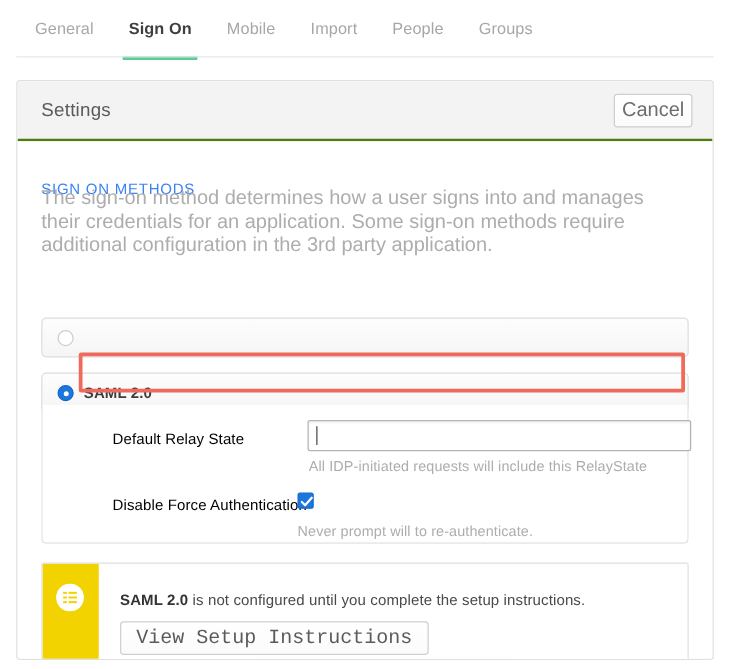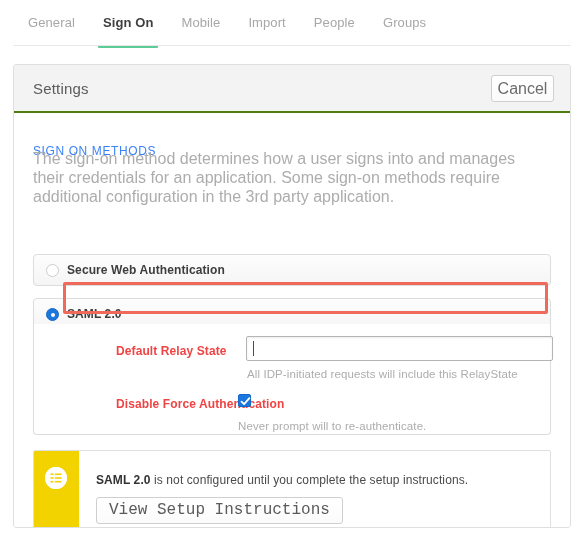--- a/index.html
+++ b/index.html
@@ -202,24 +202,23 @@
     background: #ffffff;
     border: 1px solid #dcdcdc;
     border-top: none;
     border-radius: 0 0 4px 4px;
     box-sizing: border-box;
   }
 
   .field-label {
     position: absolute;
     font-size: 12px;
-    color: #ef4444;
-    font-weight: bold;
+    color: #000000;
+    font-weight: normal;
     letter-spacing: 0.1px;
-    margin-left: 26px;
   }
   .relay-label { left: 56px; top: 20px; }
 
   .relay-input {
     position: absolute;
     left: 212px;
     top: 12px;
     width: 307px;
     height: 25px;
     background: #ffffff;
@@ -377,21 +376,20 @@
     <div class="cancel-btn">Cancel</div>
   </div>
 
   <div class="card-body">
 
     <div class="section-heading">SIGN ON METHODS</div>
     <div class="section-desc">The sign-on method determines how a user signs into and manages their credentials for an application. Some sign-on methods require additional configuration in the 3rd party application.</div>
 
     <div class="option-block option-swa">
       <span class="radio off"></span>
-      <span class="option-label">Secure Web Authentication</span>
     </div>
 
     <div class="option-block option-saml-head">
       <span class="radio on"></span>
       <span class="option-label">SAML 2.0</span>
     </div>
 
     <div class="saml-detail">
 
       <span class="field-label relay-label">Default Relay State</span>

